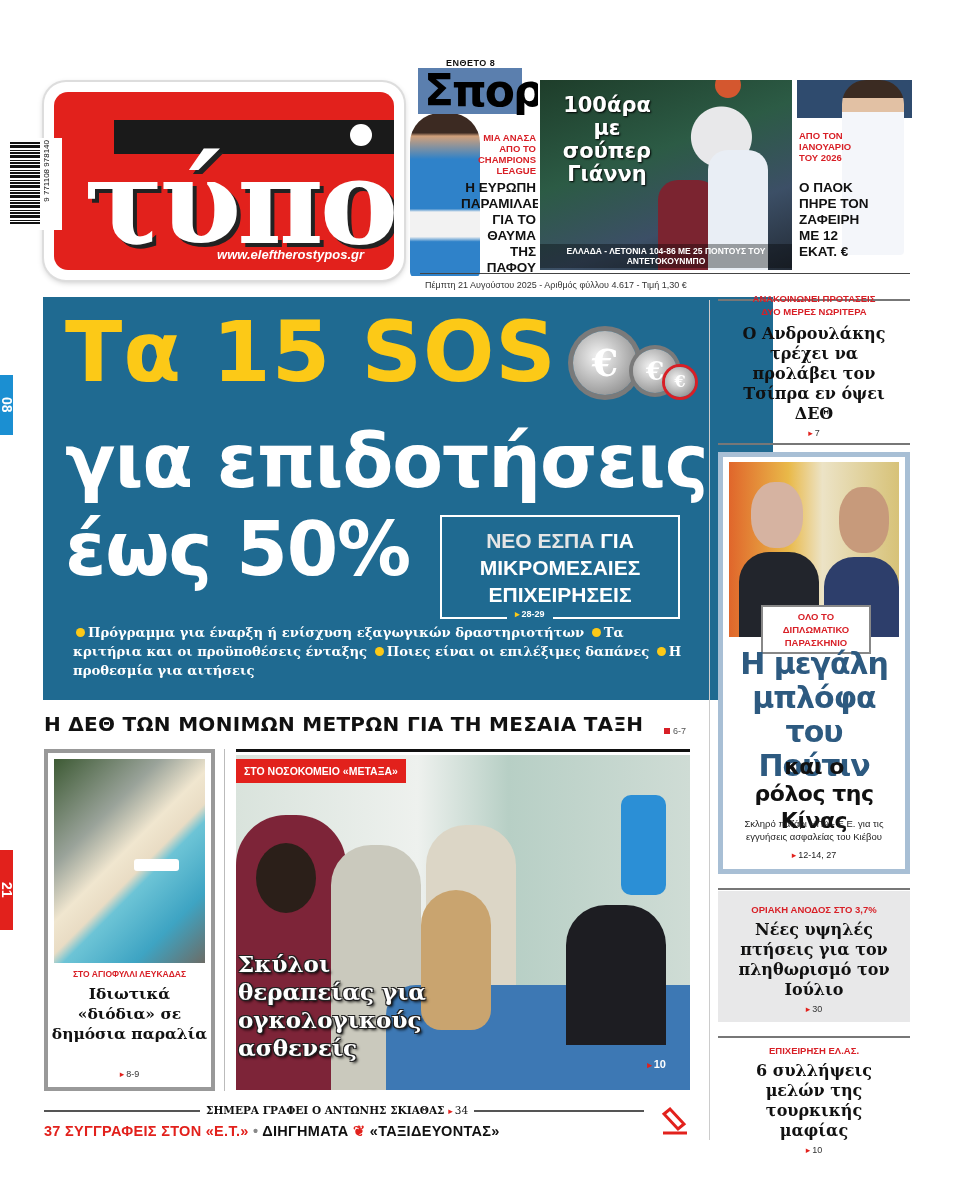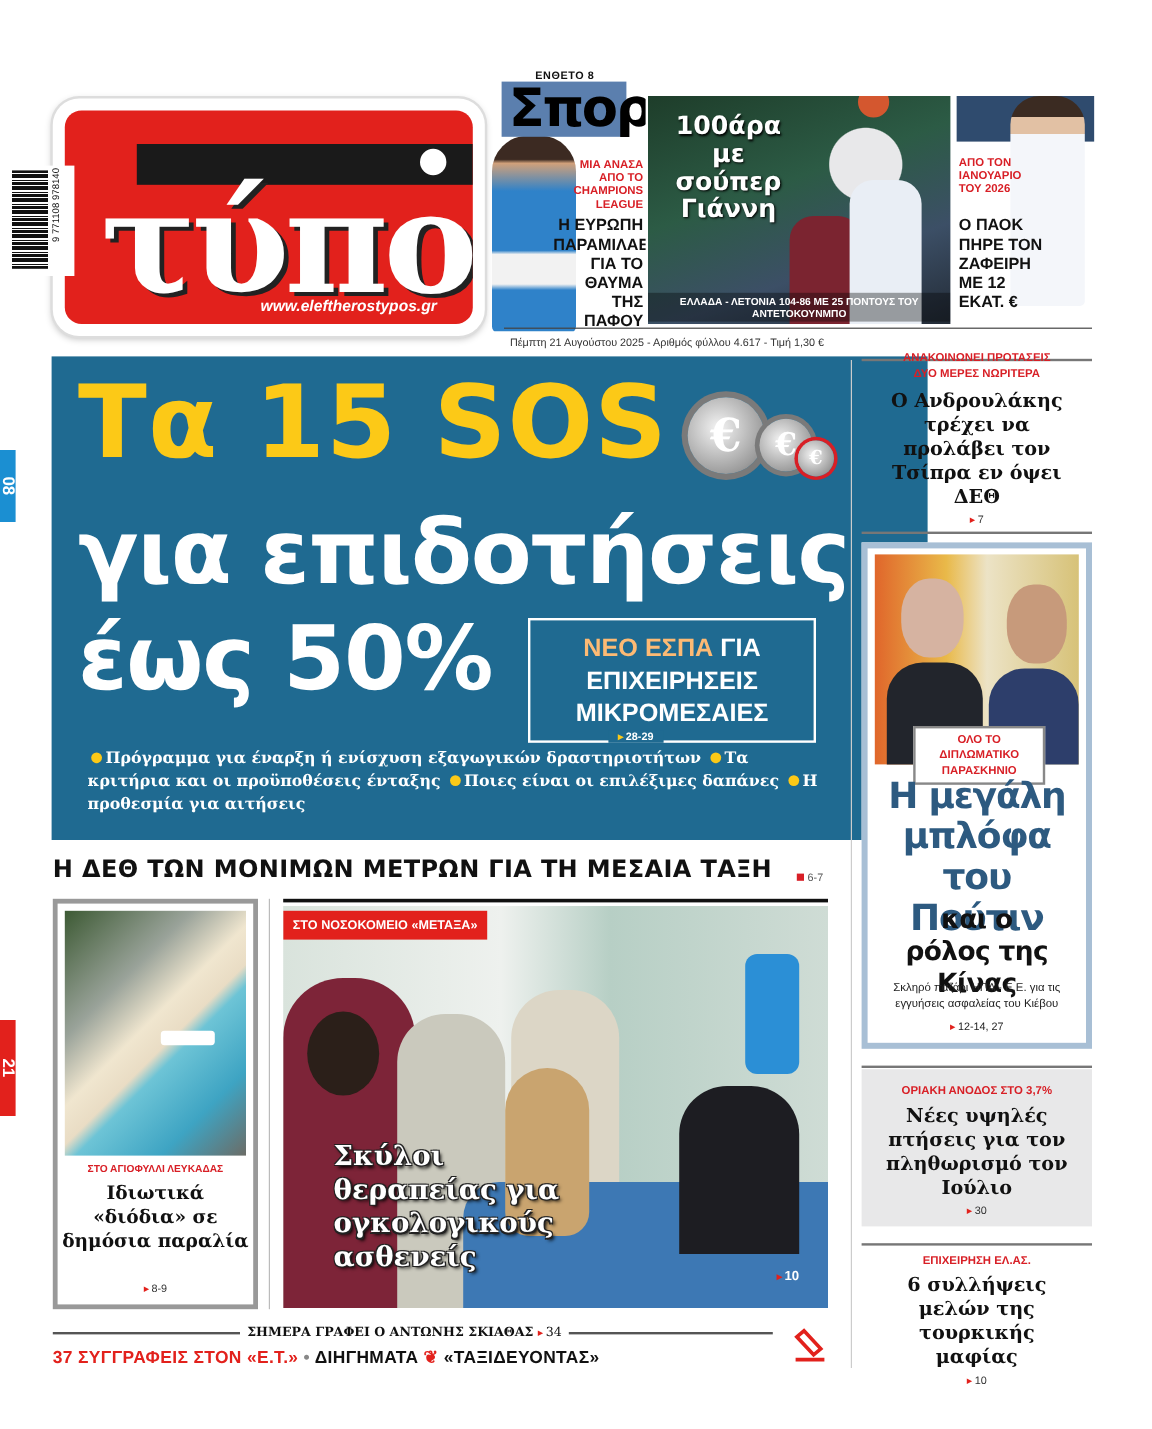--- a/index.html
+++ b/index.html
@@ -54,21 +54,21 @@
 
   
   .lead { left: 43px; top: 297px; width: 730px; height: 403px; background: #1f6a91; overflow: hidden; }
   .lead-top { position: absolute; left: 22px; top: 10px; color: #fcc917; font-weight: bold; font-size: 84px; line-height: 90px; letter-spacing: 1px; font-family: "DejaVu Sans", sans-serif; }
   .coin { position: absolute; border-radius: 50%; background: radial-gradient(circle at 40% 40%, #f4f4f4, #9d9d9d 70%, #6d6d6d);
     color: #fff; font-weight: bold; text-align: center; font-family: "DejaVu Serif", serif; }
   .lead-mid { position: absolute; left: 22px; top: 120px; color: #fff; font-weight: bold; font-size: 74px; line-height: 88px; font-family: "DejaVu Sans", sans-serif; letter-spacing: -1px; }
   .lead-bottom { position: absolute; left: 22px; top: 208px; color: #fff; font-weight: bold; font-size: 74px; line-height: 88px; font-family: "DejaVu Sans", sans-serif; letter-spacing: -1px; }
   .espa-box { position: absolute; left: 397px; top: 218px; width: 240px; height: 104px; border: 2px solid #fff; text-align: center; padding-top: 10px; }
   .espa-line { color: #fff; font-weight: bold; font-size: 21px; line-height: 27px; }
-  .espa-line .yellow { color: #fdba74; }
+  .espa-line .yellow { color: #e5e5e5; }
   .espa-page { position: absolute; left: 65px; top: 92px; background: #1f6a91; padding: 0 8px; color: #fff; font-size: 9px; font-weight: bold; }
   .bullets { position: absolute; left: 30px; top: 326px; width: 610px; color: #fff; font-family: "DejaVu Serif", serif; font-weight: bold; font-size: 13.2px; line-height: 19px; }
   .bullet-dot { display: inline-block; width: 9px; height: 9px; background: #fcc917; border-radius: 50%; margin: 0 3px; }
 
   
   .deth { left: 44px; top: 712px; font-size: 20px; font-weight: bold; color: #111; letter-spacing: 0.3px; font-family: "DejaVu Sans", sans-serif; }
   .deth-page { left: 664px; top: 726px; font-size: 9px; color: #555; }
   .red-square { display: inline-block; width: 6px; height: 6px; background: #d81f26; margin-right: 3px; }
 
   
@@ -175,22 +175,22 @@
 
 <div class="abs lead">
   <div class="lead-top">Τα 15 SOS</div>
   <div class="coin" style="left:530px;top:34px;width:64px;height:64px;font-size:38px;line-height:64px;box-shadow:0 0 0 5px #7a7a7a;">€</div>
   <div class="coin" style="left:590px;top:52px;width:44px;height:44px;font-size:26px;line-height:44px;box-shadow:0 0 0 4px #7a7a7a;">€</div>
   <div class="coin" style="left:622px;top:70px;width:30px;height:30px;font-size:16px;line-height:30px;box-shadow:0 0 0 3px #d81f26;">€</div>
   <div class="lead-mid">για επιδοτήσεις</div>
   <div class="lead-bottom">έως 50%</div>
   <div class="espa-box">
     <div class="espa-line"><span class="yellow">ΝΕΟ ΕΣΠΑ</span><span> ΓΙΑ</span></div>
+    <div class="espa-line">ΜΙΚΡΟΜΕΣΑΙΕΣ</div>
     <div class="espa-line">ΕΠΙΧΕΙΡΗΣΕΙΣ</div>
-    <div class="espa-line">ΜΙΚΡΟΜΕΣΑΙΕΣ</div>
     <div class="espa-page"><span class="red-arrow" style="color:#fcc917">▸</span><span>28-29</span></div>
   </div>
   <div class="bullets">
     <span class="bullet-dot"></span><span>Πρόγραμμα για έναρξη ή ενίσχυση εξαγωγικών δραστηριοτήτων</span>
     <span class="bullet-dot"></span><span>Τα κριτήρια και οι προϋποθέσεις ένταξης</span>
     <span class="bullet-dot"></span><span>Ποιες είναι οι επιλέξιμες δαπάνες</span>
     <span class="bullet-dot"></span><span>Η προθεσμία για αιτήσεις</span>
   </div>
 </div>
 
@@ -213,21 +213,21 @@
   <div class="dogs-coat"></div>
   <div class="dogs-woman1">
       <div class="dogs-woman1-head"></div>
     </div>
   <div class="dogs-woman2"></div>
   <div class="dogs-man"></div>
   <div class="dogs-chair"></div>
   <div class="dogs-dog"></div>
   <div class="dogs-patient"></div>
   <div class="dogs-kicker">ΣΤΟ ΝΟΣΟΚΟΜΕΙΟ «ΜΕΤΑΞΑ»</div>
-  <div class="dogs-title" style="width:230px;margin-left:40px;">Σκύλοι θεραπείας για ογκολογικούς ασθενείς</div>
+  <div class="dogs-title" style="width:230px;">Σκύλοι θεραπείας για ογκολογικούς ασθενείς</div>
   <div class="dogs-page"><span class="red-arrow">▸</span><span>10</span></div>
 </div>
 
 <div class="abs footer-rule" style="width:600px;"></div>
 <div class="abs footer-top"><span>ΣΗΜΕΡΑ ΓΡΑΦΕΙ Ο ΑΝΤΩΝΗΣ ΣΚΙΑΘΑΣ</span> <span class="red-arrow">▸</span><span style="font-weight:normal">34</span></div>
 <div class="abs footer-main">
   <span class="red">37 ΣΥΓΓΡΑΦΕΙΣ ΣΤΟΝ «Ε.Τ.»</span>
   <span style="color:#888;">•</span>
   <span>ΔΙΗΓΗΜΑΤΑ</span>
   <span class="red">❦</span>

